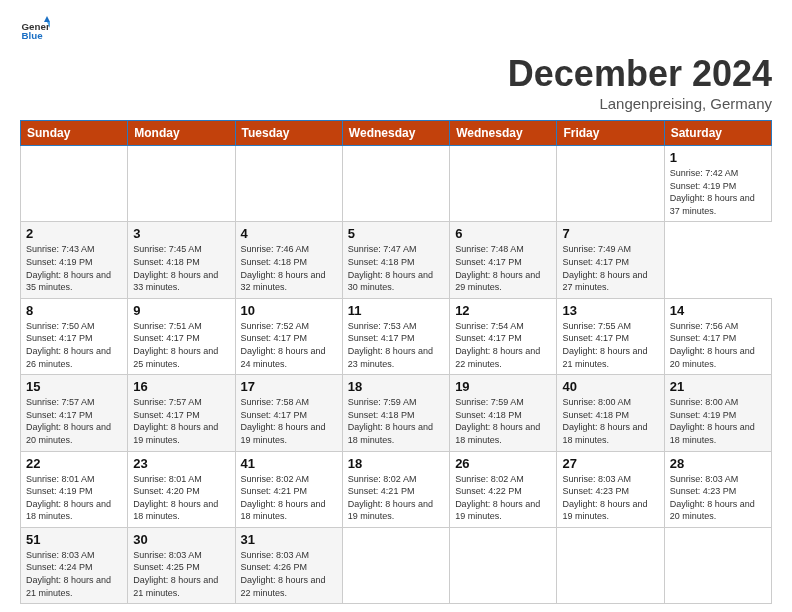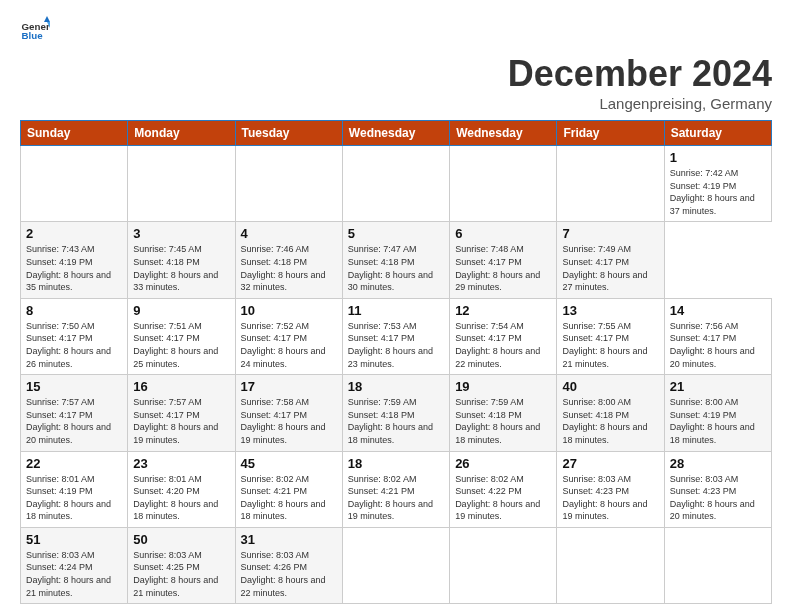--- a/index.html
+++ b/index.html
@@ -175,35 +175,35 @@
           <td><span class="day-num">40</span>
             <span class="day-info">Sunrise: 8:00 AM<br>Sunset: 4:18 PM<br>Daylight: 8 hours and 18 minutes.</span></td>
           <td><span class="day-num">21</span>
             <span class="day-info">Sunrise: 8:00 AM<br>Sunset: 4:19 PM<br>Daylight: 8 hours and 18 minutes.</span></td>
         </tr>
         <tr>
           <td><span class="day-num">22</span>
             <span class="day-info">Sunrise: 8:01 AM<br>Sunset: 4:19 PM<br>Daylight: 8 hours and 18 minutes.</span></td>
           <td><span class="day-num">23</span>
             <span class="day-info">Sunrise: 8:01 AM<br>Sunset: 4:20 PM<br>Daylight: 8 hours and 18 minutes.</span></td>
-          <td><span class="day-num">45</span>
+          <td><span class="day-num">41</span>
             <span class="day-info">Sunrise: 8:02 AM<br>Sunset: 4:21 PM<br>Daylight: 8 hours and 18 minutes.</span></td>
           <td><span class="day-num">18</span>
             <span class="day-info">Sunrise: 8:02 AM<br>Sunset: 4:21 PM<br>Daylight: 8 hours and 19 minutes.</span></td>
           <td><span class="day-num">26</span>
             <span class="day-info">Sunrise: 8:02 AM<br>Sunset: 4:22 PM<br>Daylight: 8 hours and 19 minutes.</span></td>
           <td><span class="day-num">27</span>
             <span class="day-info">Sunrise: 8:03 AM<br>Sunset: 4:23 PM<br>Daylight: 8 hours and 19 minutes.</span></td>
           <td><span class="day-num">28</span>
             <span class="day-info">Sunrise: 8:03 AM<br>Sunset: 4:23 PM<br>Daylight: 8 hours and 20 minutes.</span></td>
         </tr>
         <tr>
           <td><span class="day-num">51</span>
             <span class="day-info">Sunrise: 8:03 AM<br>Sunset: 4:24 PM<br>Daylight: 8 hours and 21 minutes.</span></td>
-          <td><span class="day-num">50</span>
+          <td><span class="day-num">30</span>
             <span class="day-info">Sunrise: 8:03 AM<br>Sunset: 4:25 PM<br>Daylight: 8 hours and 21 minutes.</span></td>
           <td><span class="day-num">31</span>
             <span class="day-info">Sunrise: 8:03 AM<br>Sunset: 4:26 PM<br>Daylight: 8 hours and 22 minutes.</span></td>
           <td class="empty-cell"></td>
           <td class="empty-cell"></td>
           <td class="empty-cell"></td>
           <td class="empty-cell"></td>
         </tr>
       </tbody>
   </table>

